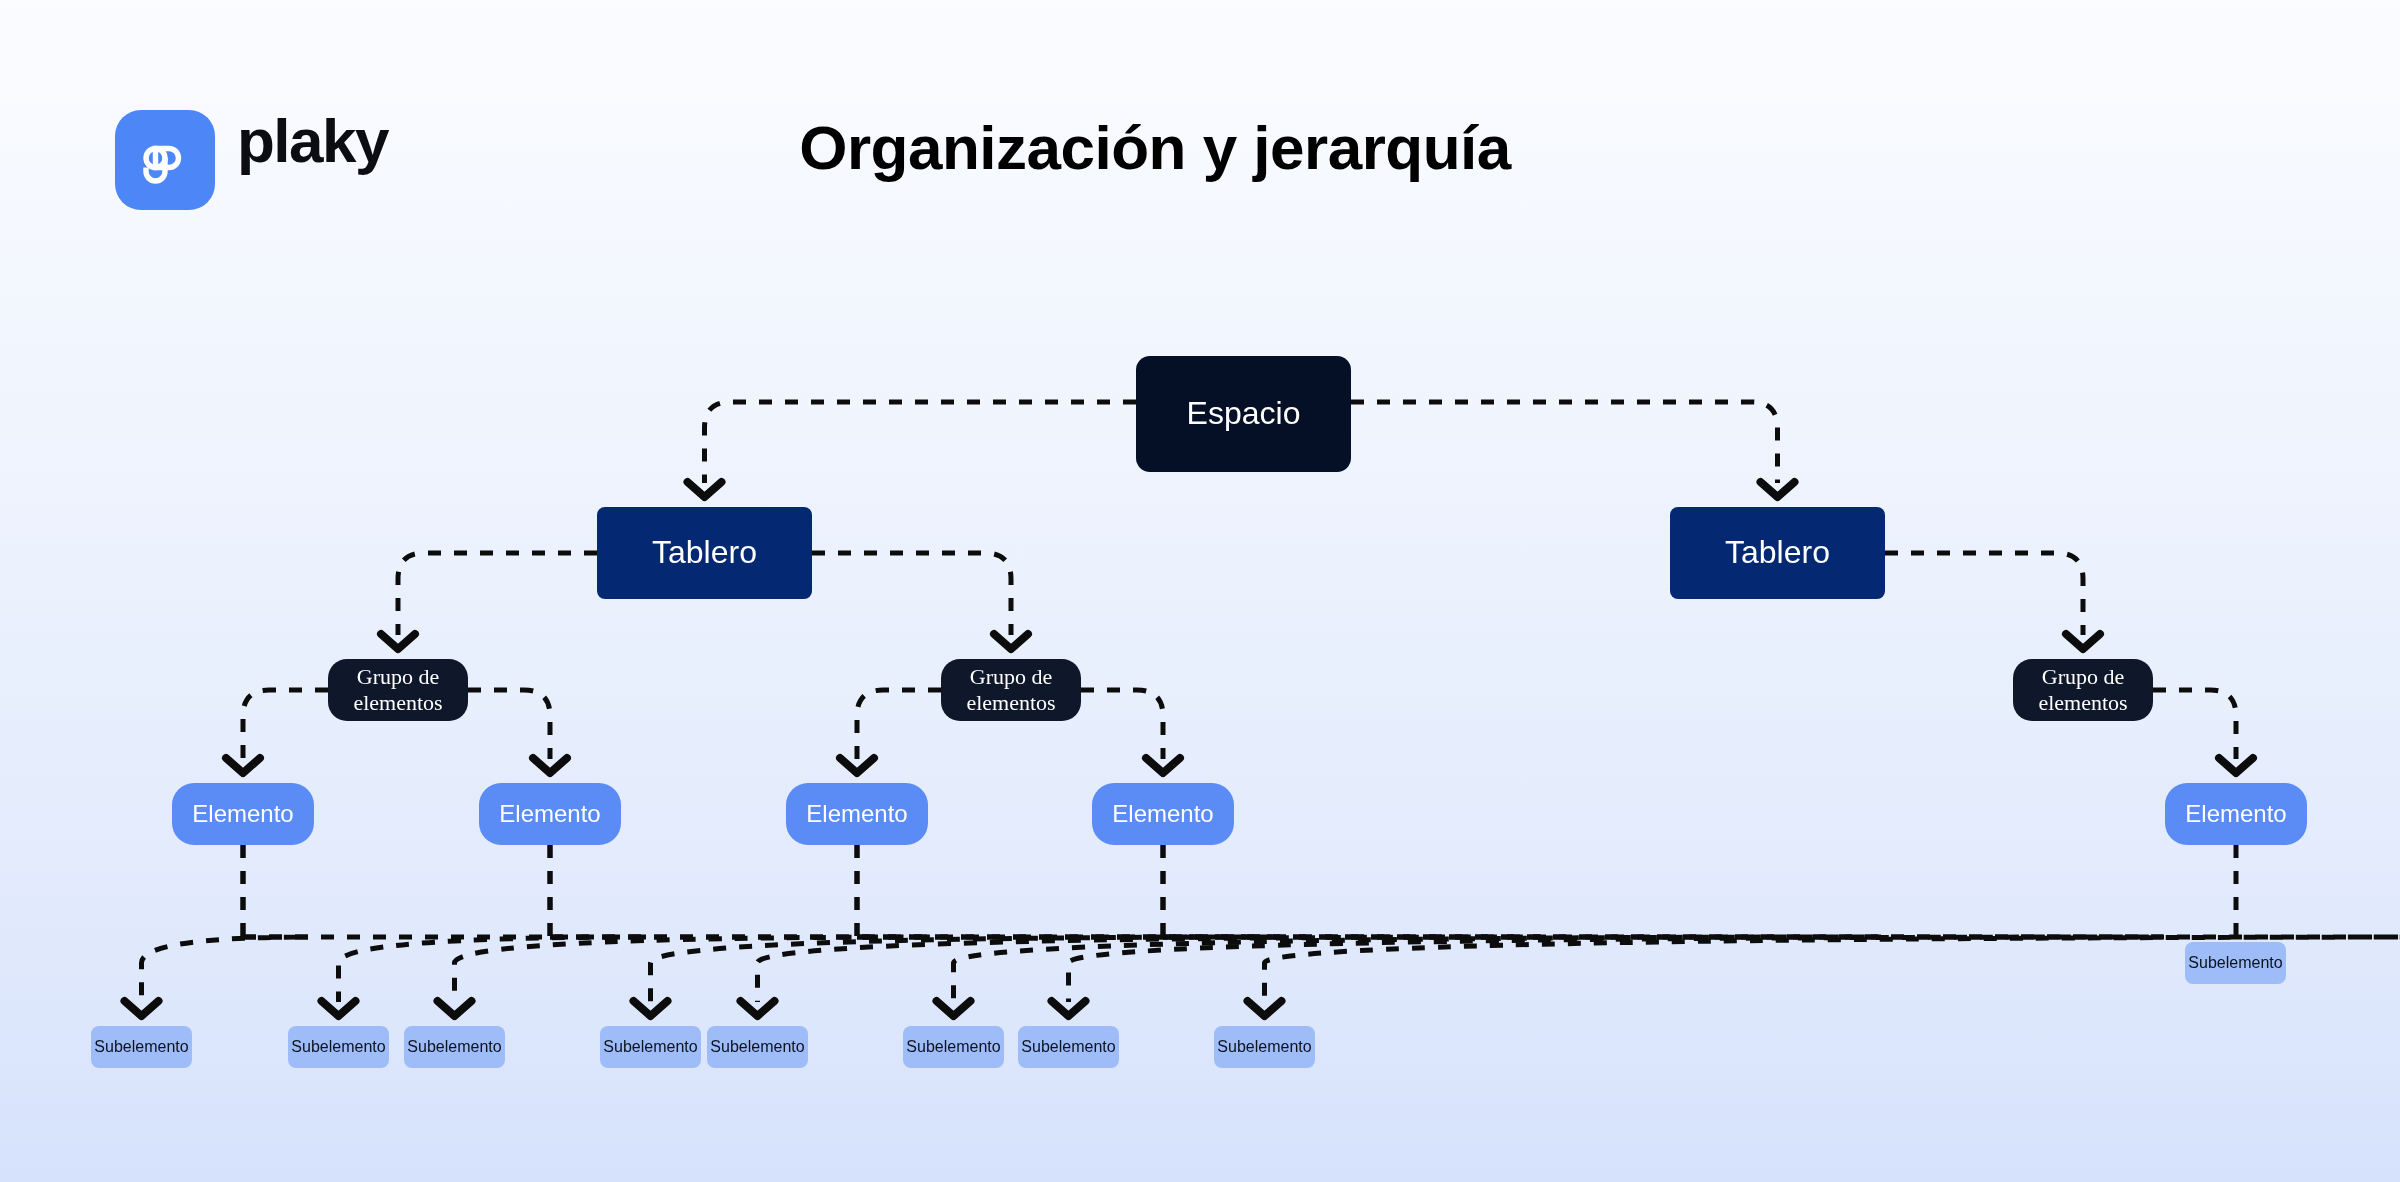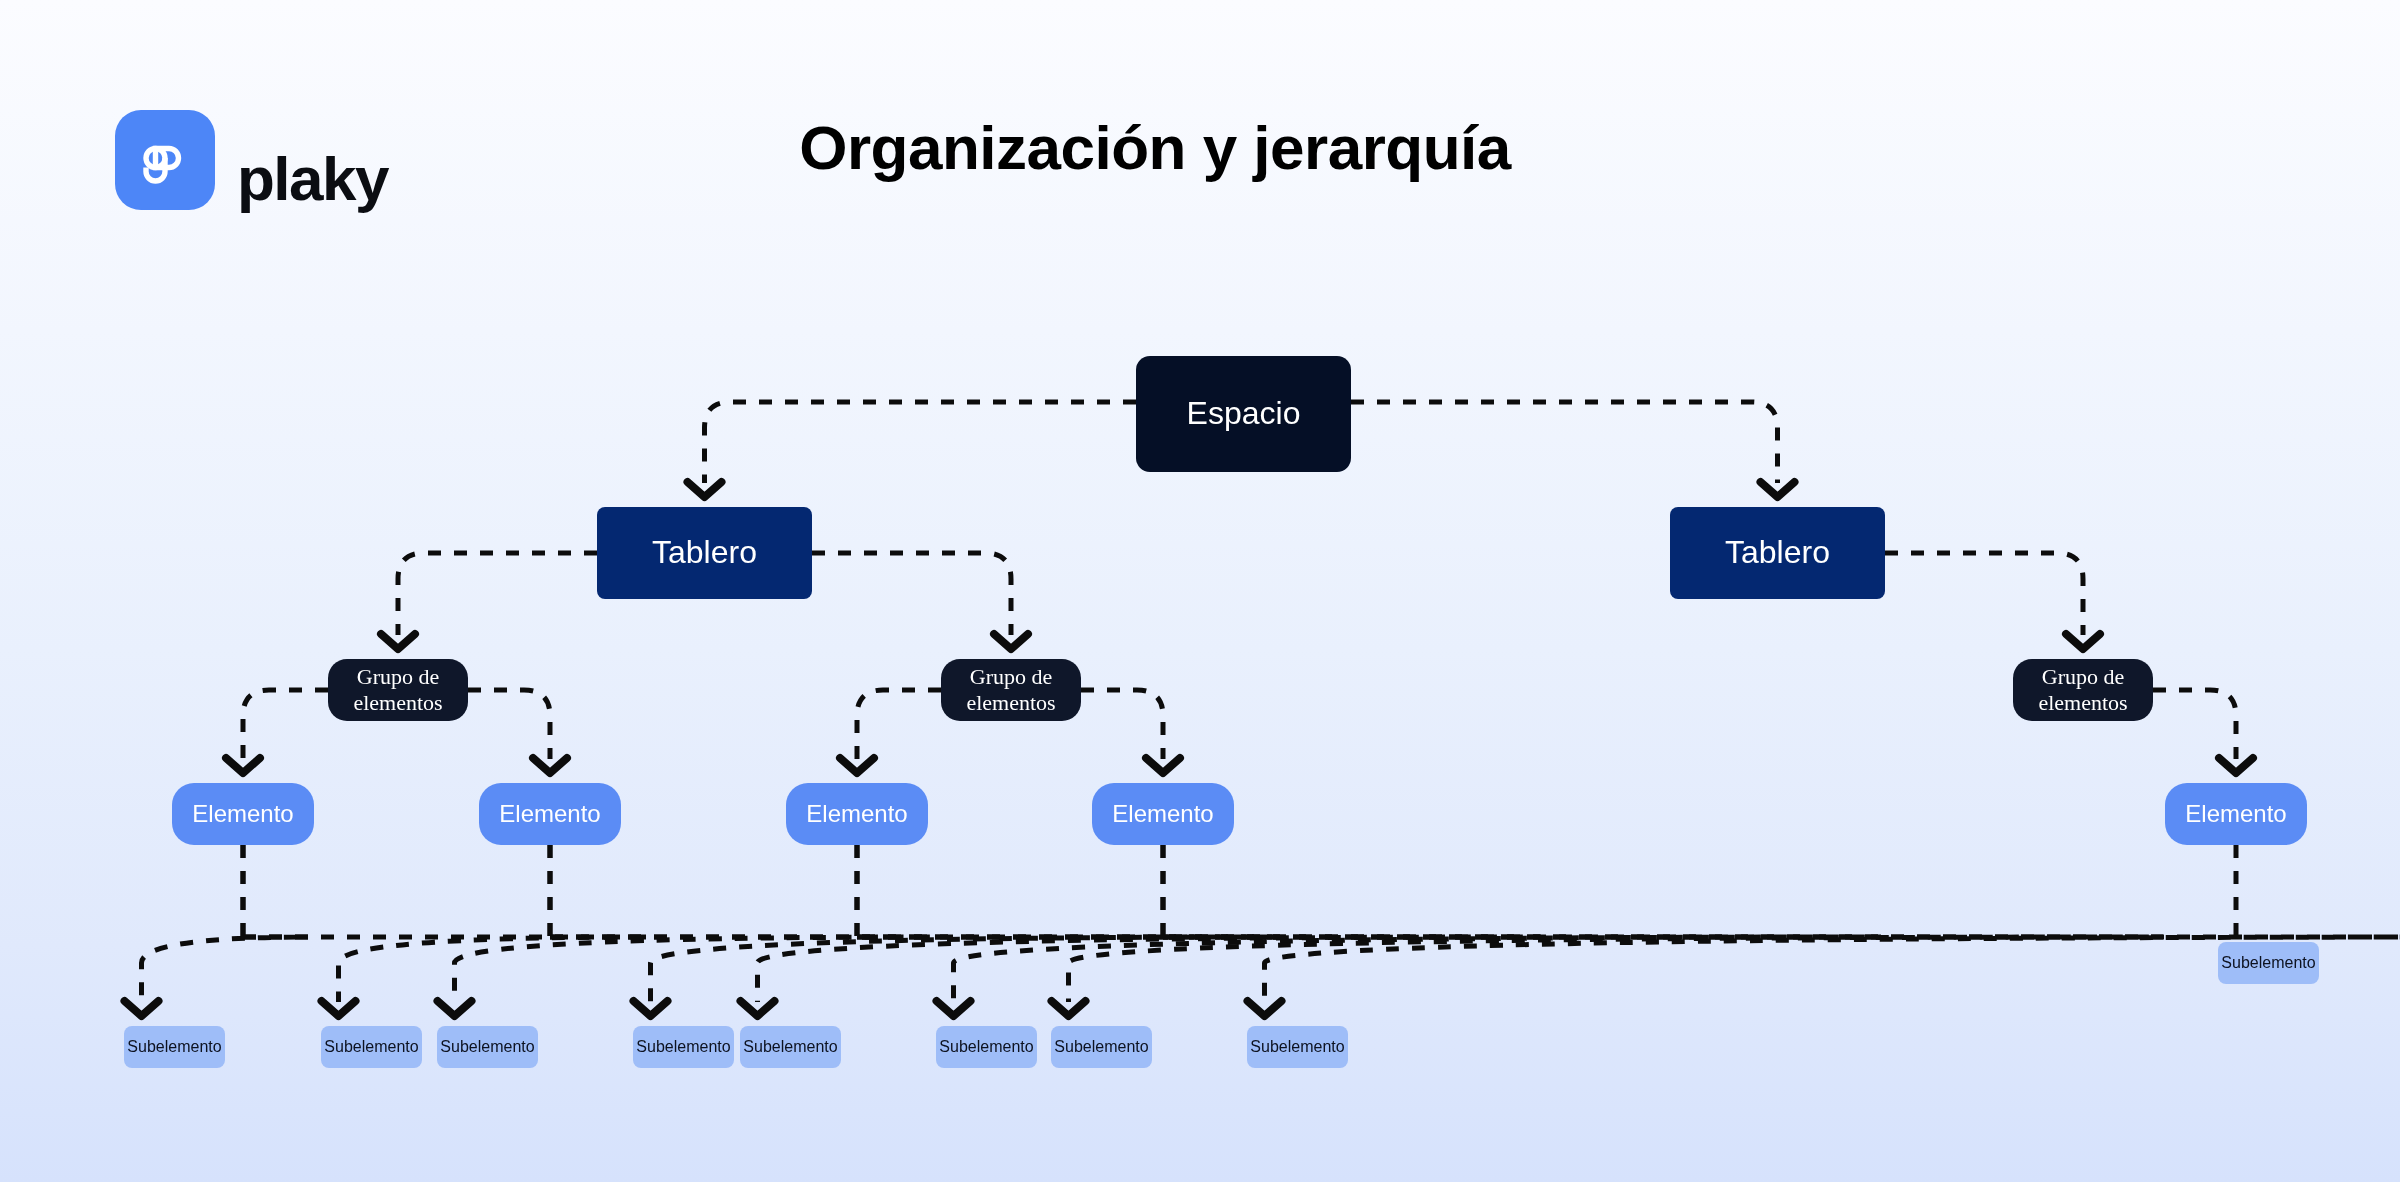--- a/index.html
+++ b/index.html
@@ -5,21 +5,21 @@
 <style>
   html,body{margin:0;padding:0;}
   body{
     width:2400px;height:1182px;overflow:hidden;
     font-family:"Liberation Sans","DejaVu Sans",sans-serif;
     background:linear-gradient(180deg,#fbfcff 0%,#f2f6fe 28%,#e9f0fd 55%,#e0e9fc 80%,#d6e2fc 100%);
   }
   #stage{position:relative;width:2400px;height:1182px;}
 
   
-  .brand{position:absolute;left:115px;top:110px;display:flex;align-items:flex-end;gap:22px;}
+  .brand{position:absolute;left:115px;top:110px;display:flex;align-items:flex-start;gap:22px;}
   .brand-mark{width:100px;height:100px;border-radius:26px;background:#4d86f7;
                display:flex;align-items:center;justify-content:center;flex:none;}
   .brand-name{font-size:62px;font-weight:700;color:#0b0d12;letter-spacing:-1.5px;line-height:1;}
 
   .page-title{position:absolute;left:0;top:112px;width:2400px;text-align:center;
               font-size:62px;font-weight:700;color:#000;letter-spacing:-0.5px;
               transform:translateX(-45px);}
 
   
   #wires{position:absolute;left:0;top:0;width:2400px;height:1182px;pointer-events:none;}
@@ -29,21 +29,21 @@
               stroke-linecap:round;stroke-linejoin:round;}
 
   
   .node{position:absolute;display:flex;align-items:center;justify-content:center;
         text-align:center;color:#fff;box-sizing:border-box;line-height:1.18;}
 
   .n-space{background:#050f26;border-radius:14px;font-size:32px;}
   .n-board{background:#042871;border-radius:8px;font-size:32px;}
   .n-group{background:#0f172a;border-radius:19px;font-size:22px;font-family:Liberation Serif, serif;}
   .n-item {background:#5b8cf5;border-radius:22px;font-size:24px;}
-  .n-sub  {background:#9ebdf8;border-radius:8px;font-size:16px;color:#0d1220;margin-left:33px;}
+  .n-sub  {background:#9ebdf8;border-radius:8px;font-size:16px;color:#0d1220;}
 </style>
 </head>
 <body>
 
 <div id="stage">
 
   <div class="brand">
     <div class="brand-mark">
       <svg width="60" height="60" viewBox="0 0 60 60" aria-hidden="true">
         <g fill="none" stroke="#ffffff" stroke-width="5.4">

